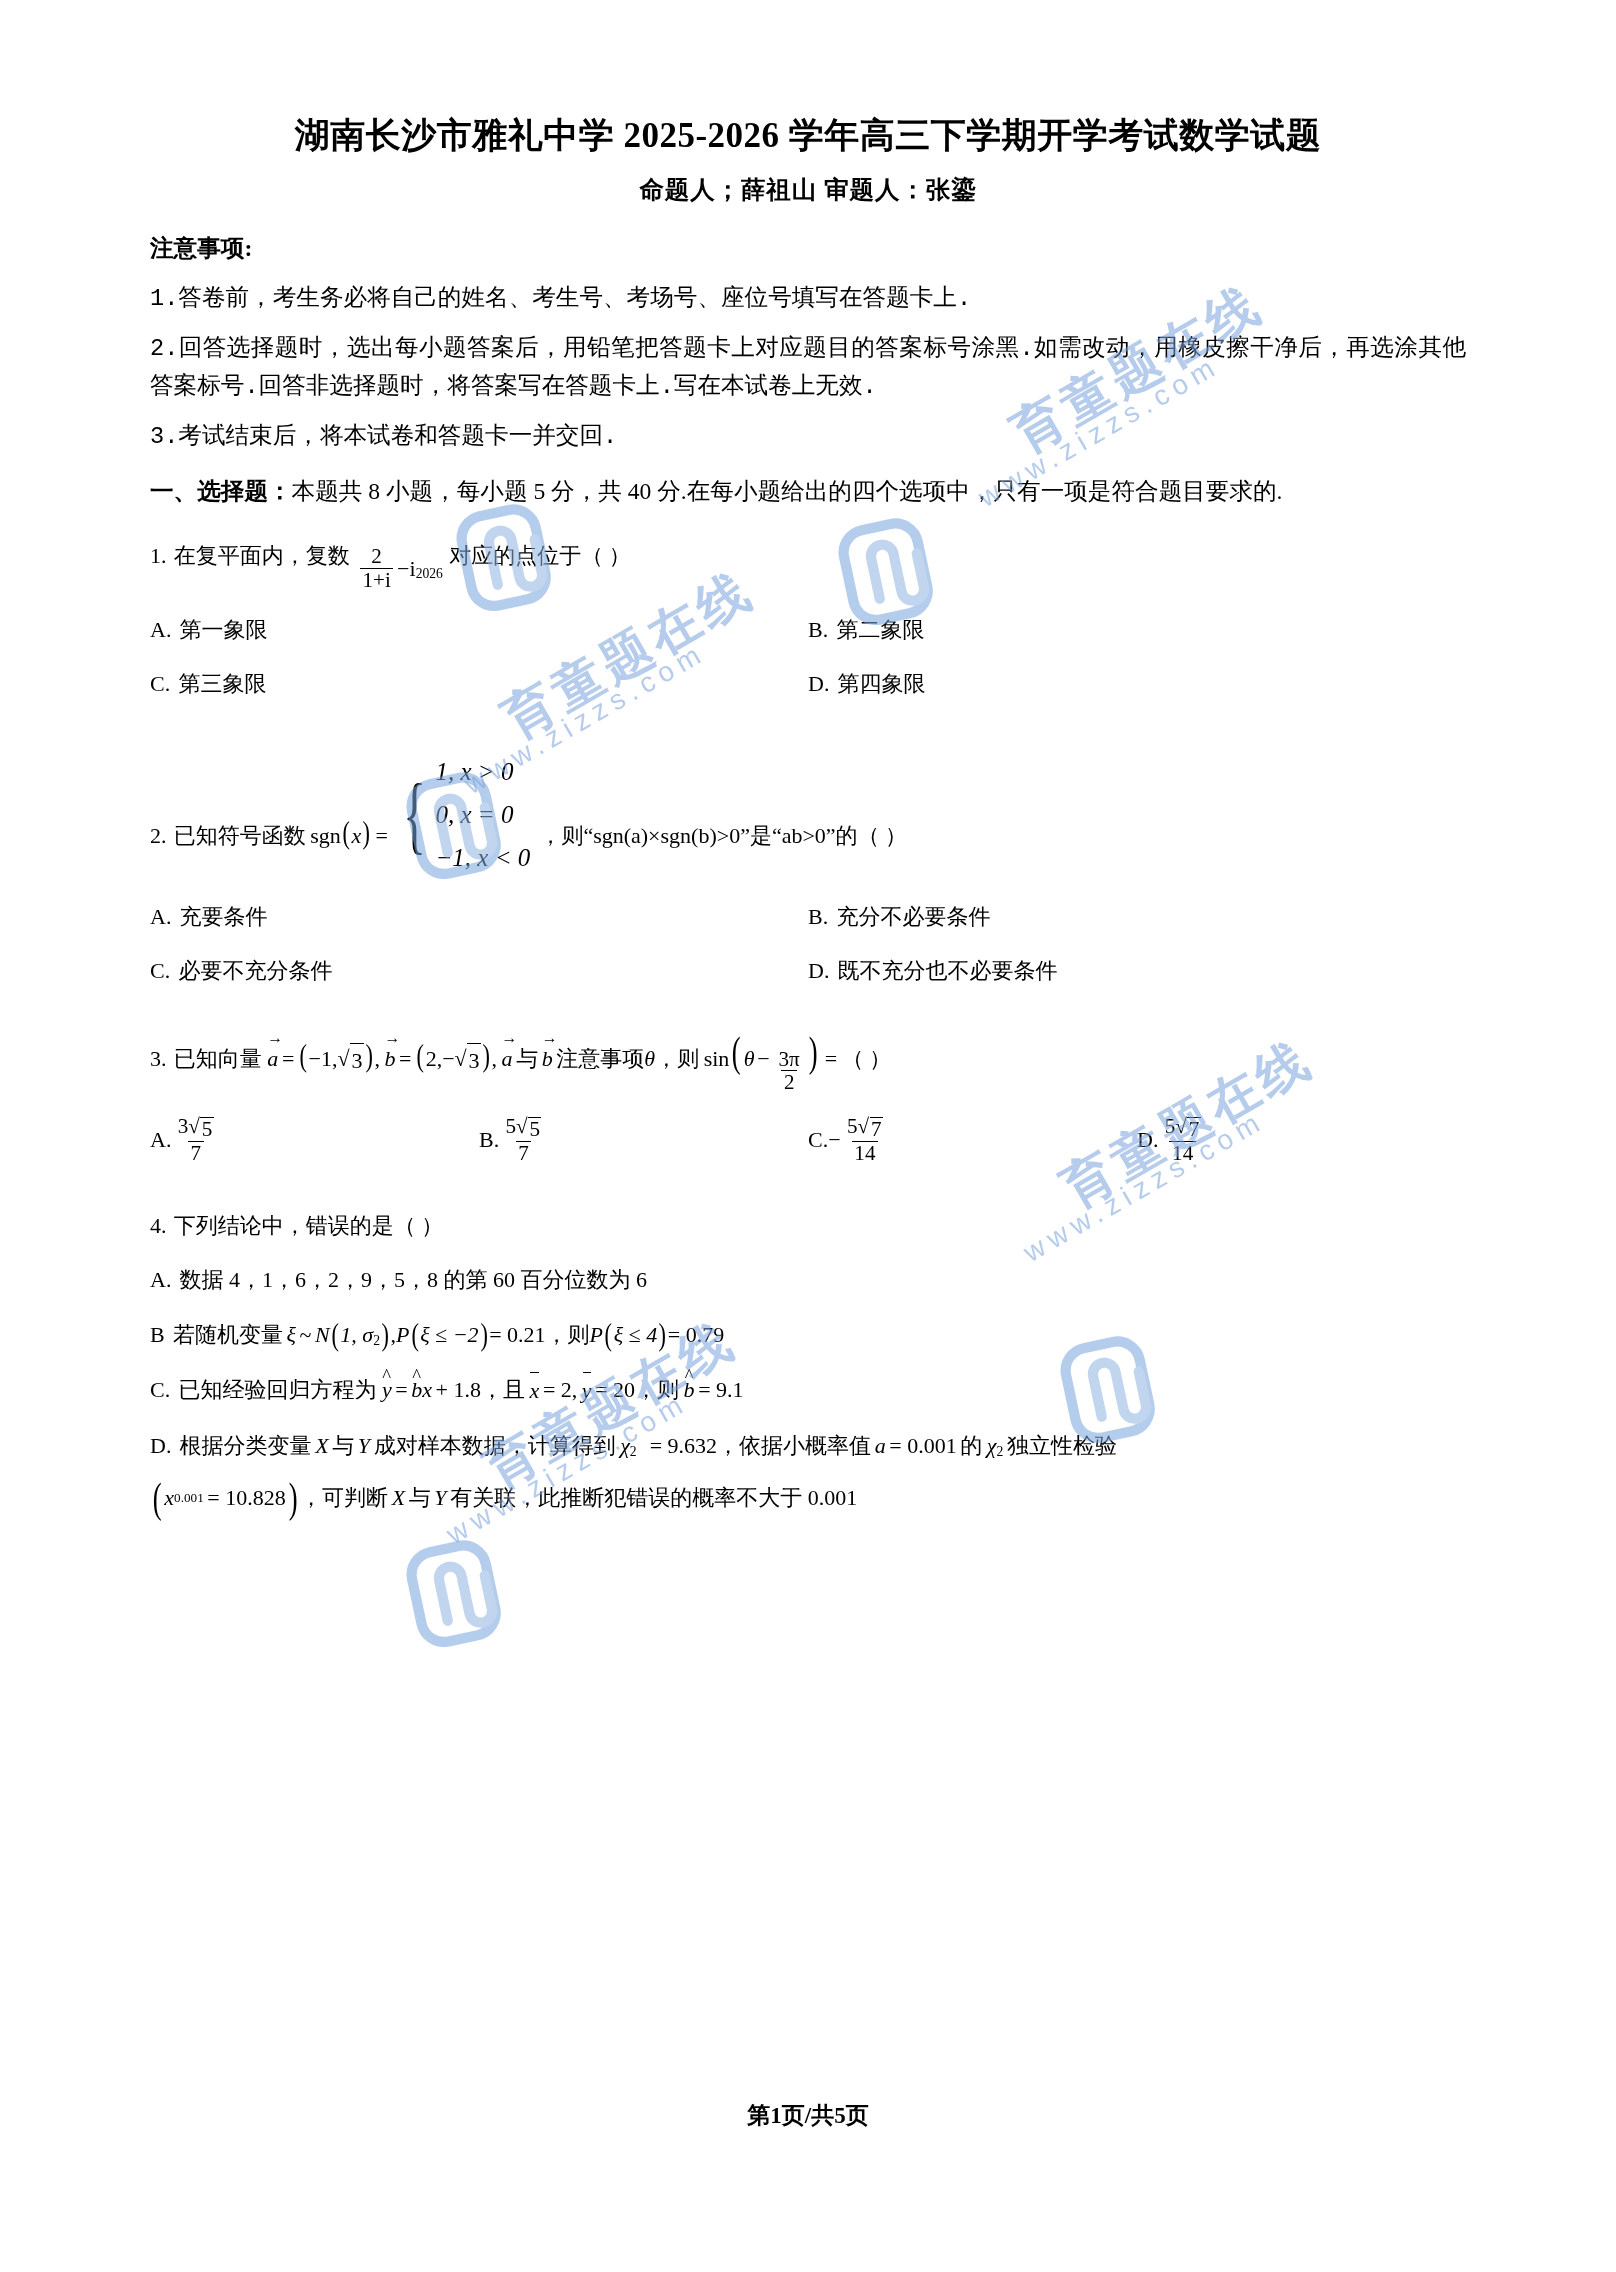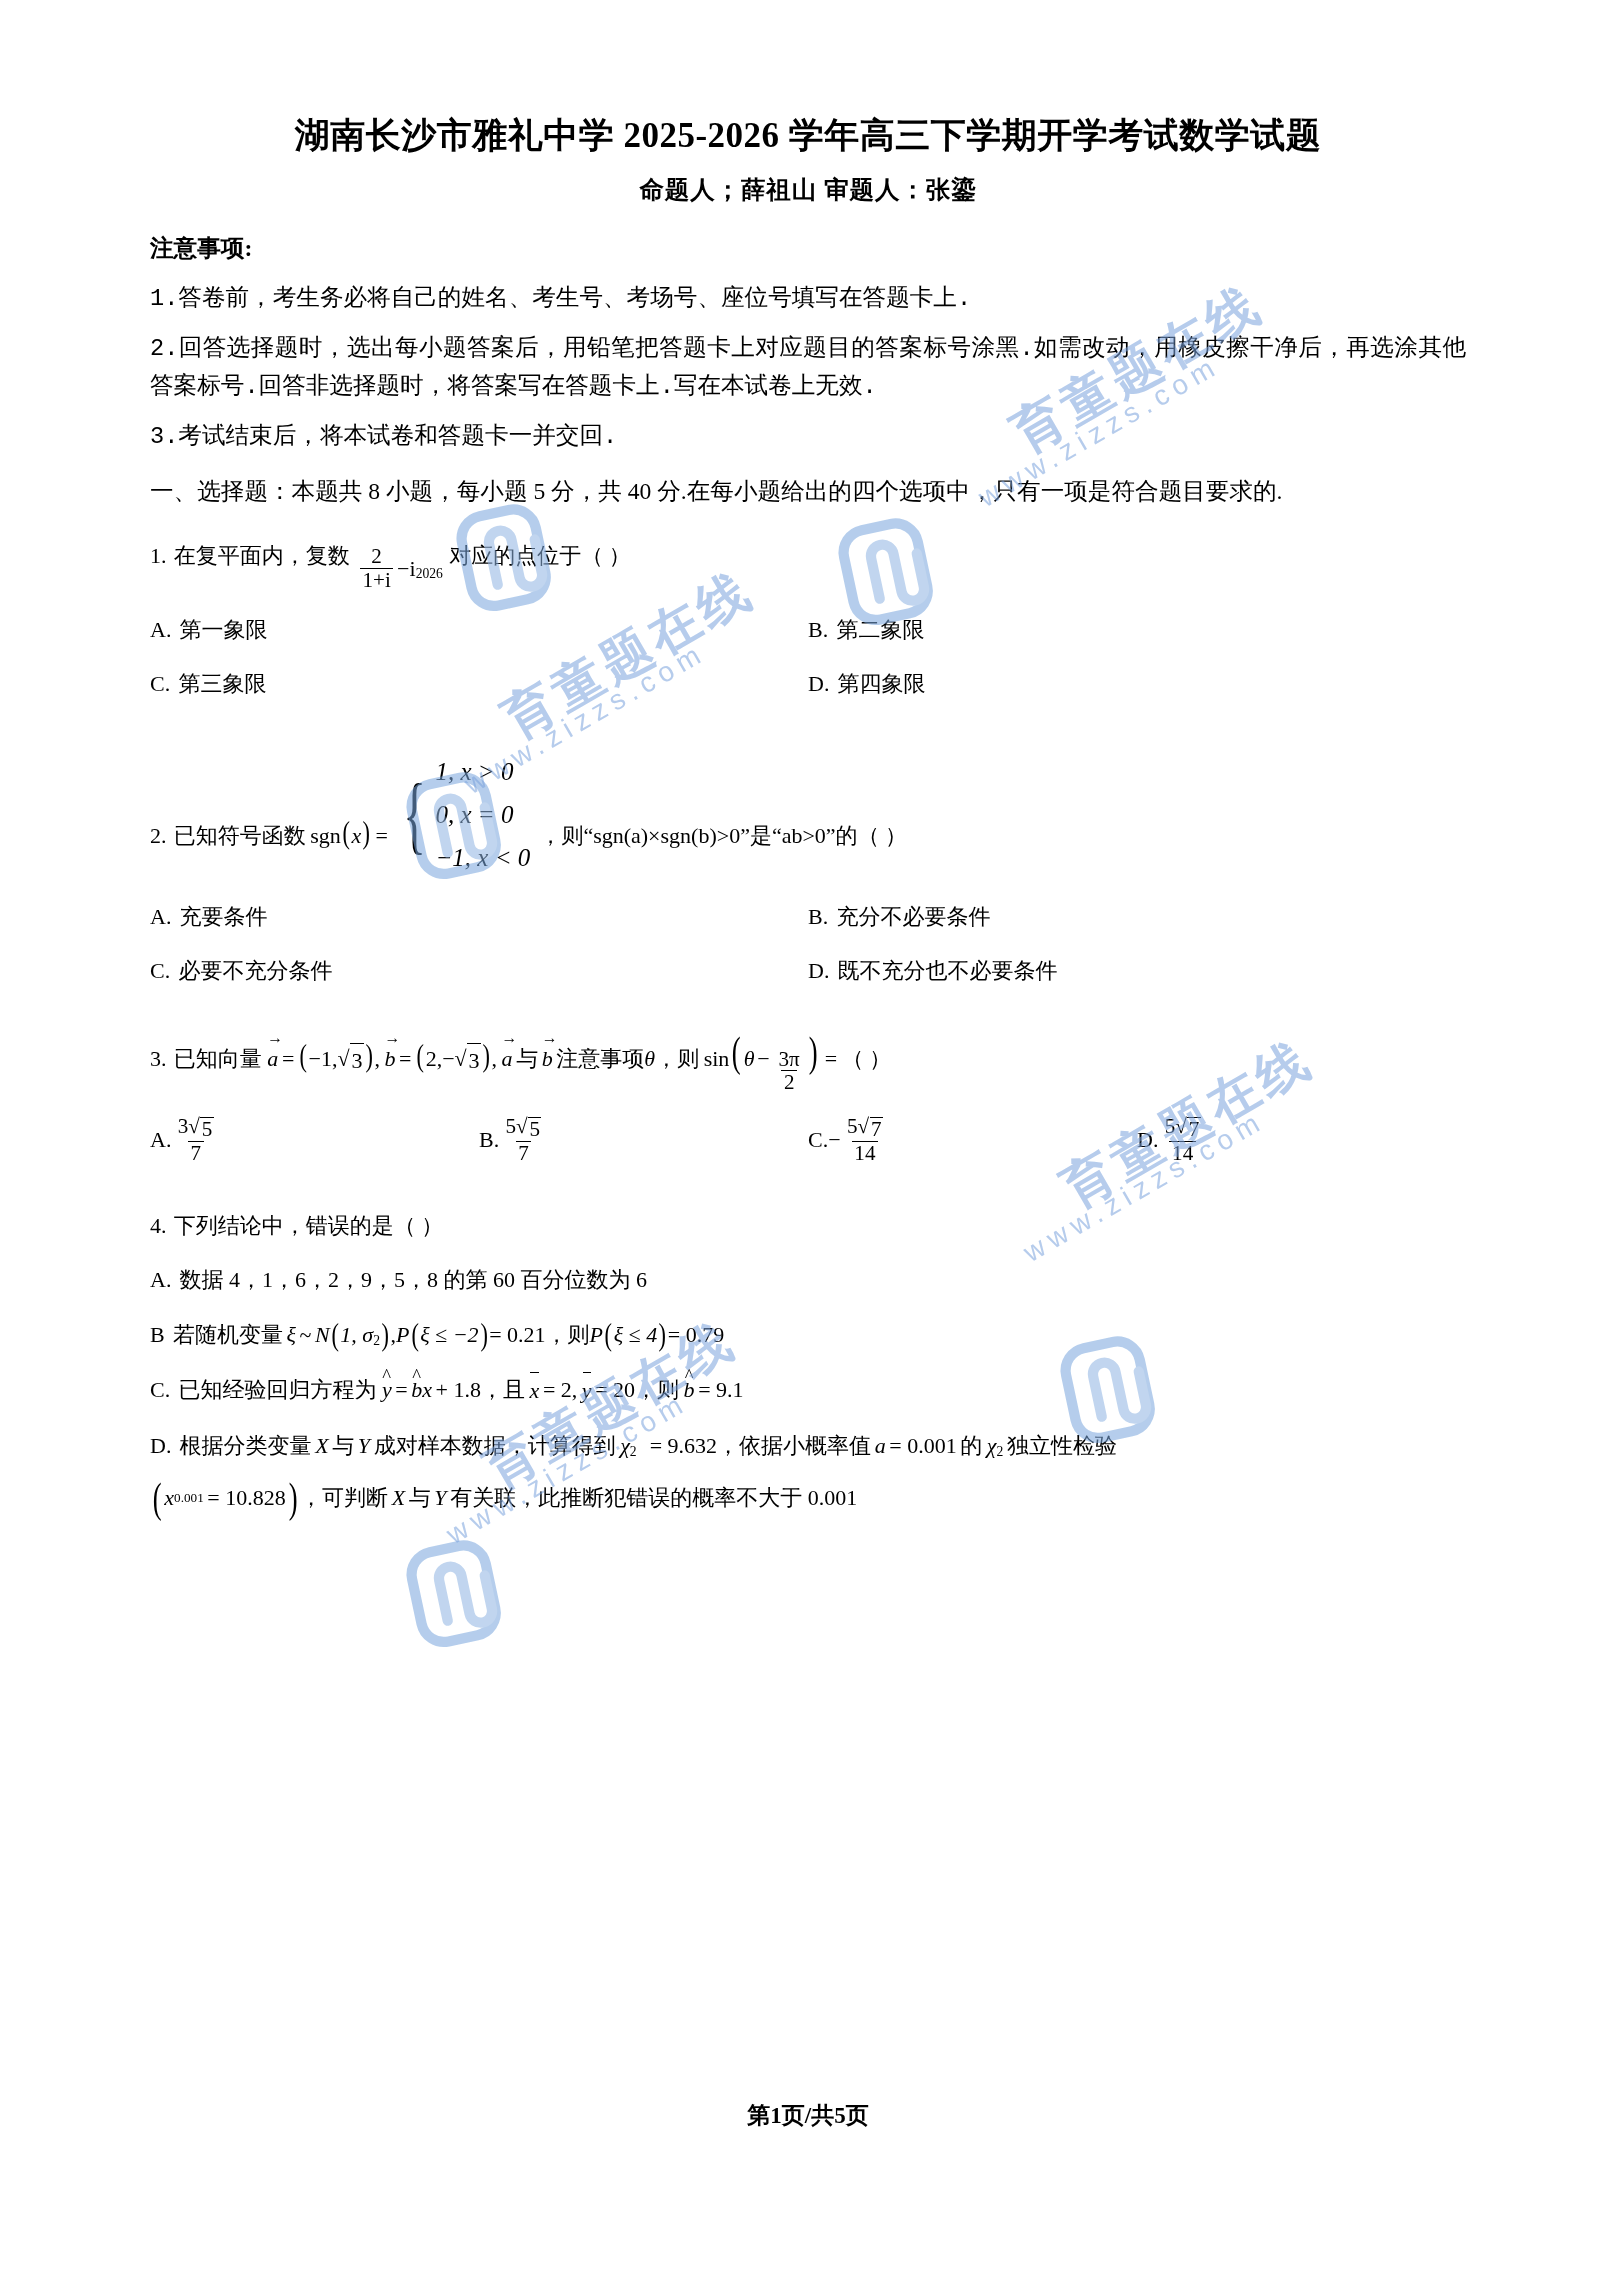--- a/index.html
+++ b/index.html
@@ -92,21 +92,21 @@
     margin: 0 0 11.8px 0;
     text-align: justify;
     font-family: Liberation Mono, monospace;
   }
   .sec-head {
     font-size: 23.6px;
     line-height: 1.62;
     margin: 15.5px 0 11.8px 0;
     text-align: justify;
   }
-  .sec-head b { font-weight: 400; }
+  .sec-head b { font-weight: 700; }
 
   .q {
     font-size: 22px;
     line-height: 1.5;
     margin: 0;
     display: flex;
     align-items: baseline;
     flex-wrap: wrap;
   }
   .q-num { margin-right: 7.3px; }

